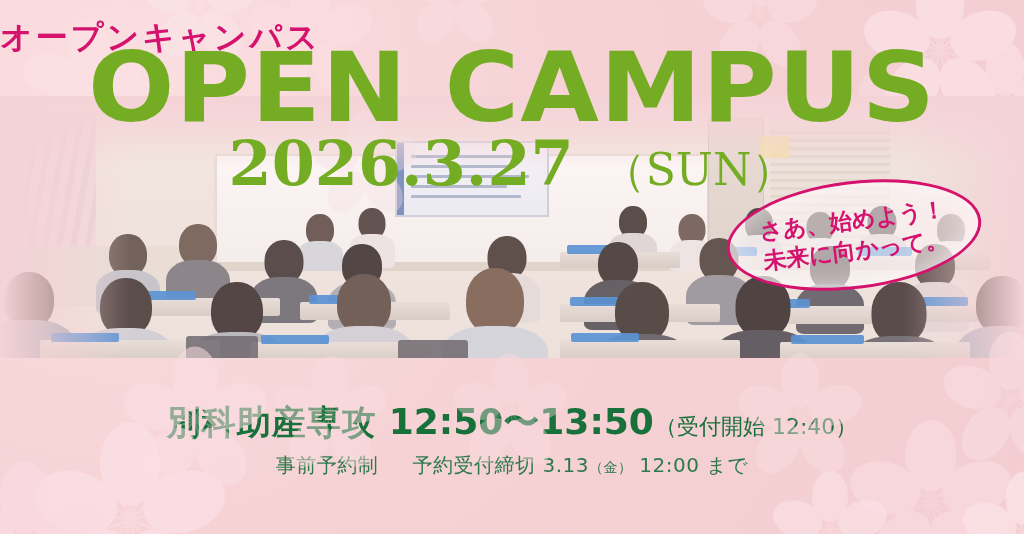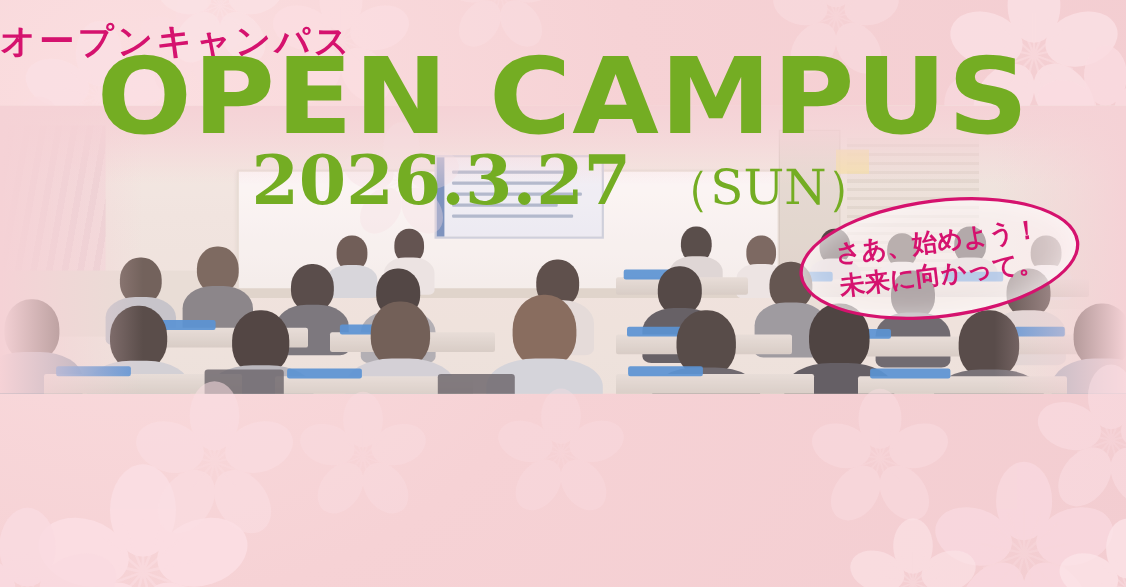--- a/index.html
+++ b/index.html
@@ -379,20 +379,30 @@
   </div>
 
   <div class="badge">
     <div class="ring"></div>
     <div class="btxt">
       <span>さあ、始めよう！</span>
       <span>未来に向かって。</span>
     </div>
   </div>
 
+  <div class="info1">
+    <span class="major">別科助産専攻</span><span class="time">12:50〜13:50</span><span class="sub">（受付開始 12:40）</span>
+  </div>
+  <div class="info2">
+    <span>事前予約制</span>
+    &nbsp;&nbsp;&nbsp;
+    <span>予約受付締切</span>
+    <span>3.13</span><span class="tiny">（金）</span>
+    <span>12:00 まで</span>
+  </div>
 
   <div class="sakura-layer">
     <div class="sakura" style="left:30px;top:420px;width:200px;height:200px;color:#fbdee3;opacity:.95;">
       <svg viewBox="0 0 100 100">
           <use href="#blossom"></use>
         </svg>
     </div>
     <div class="sakura" style="left:-60px;top:460px;width:170px;height:170px;color:#fadbe1;opacity:.85;">
       <svg viewBox="0 0 100 100">
           <use href="#blossom"></use>

